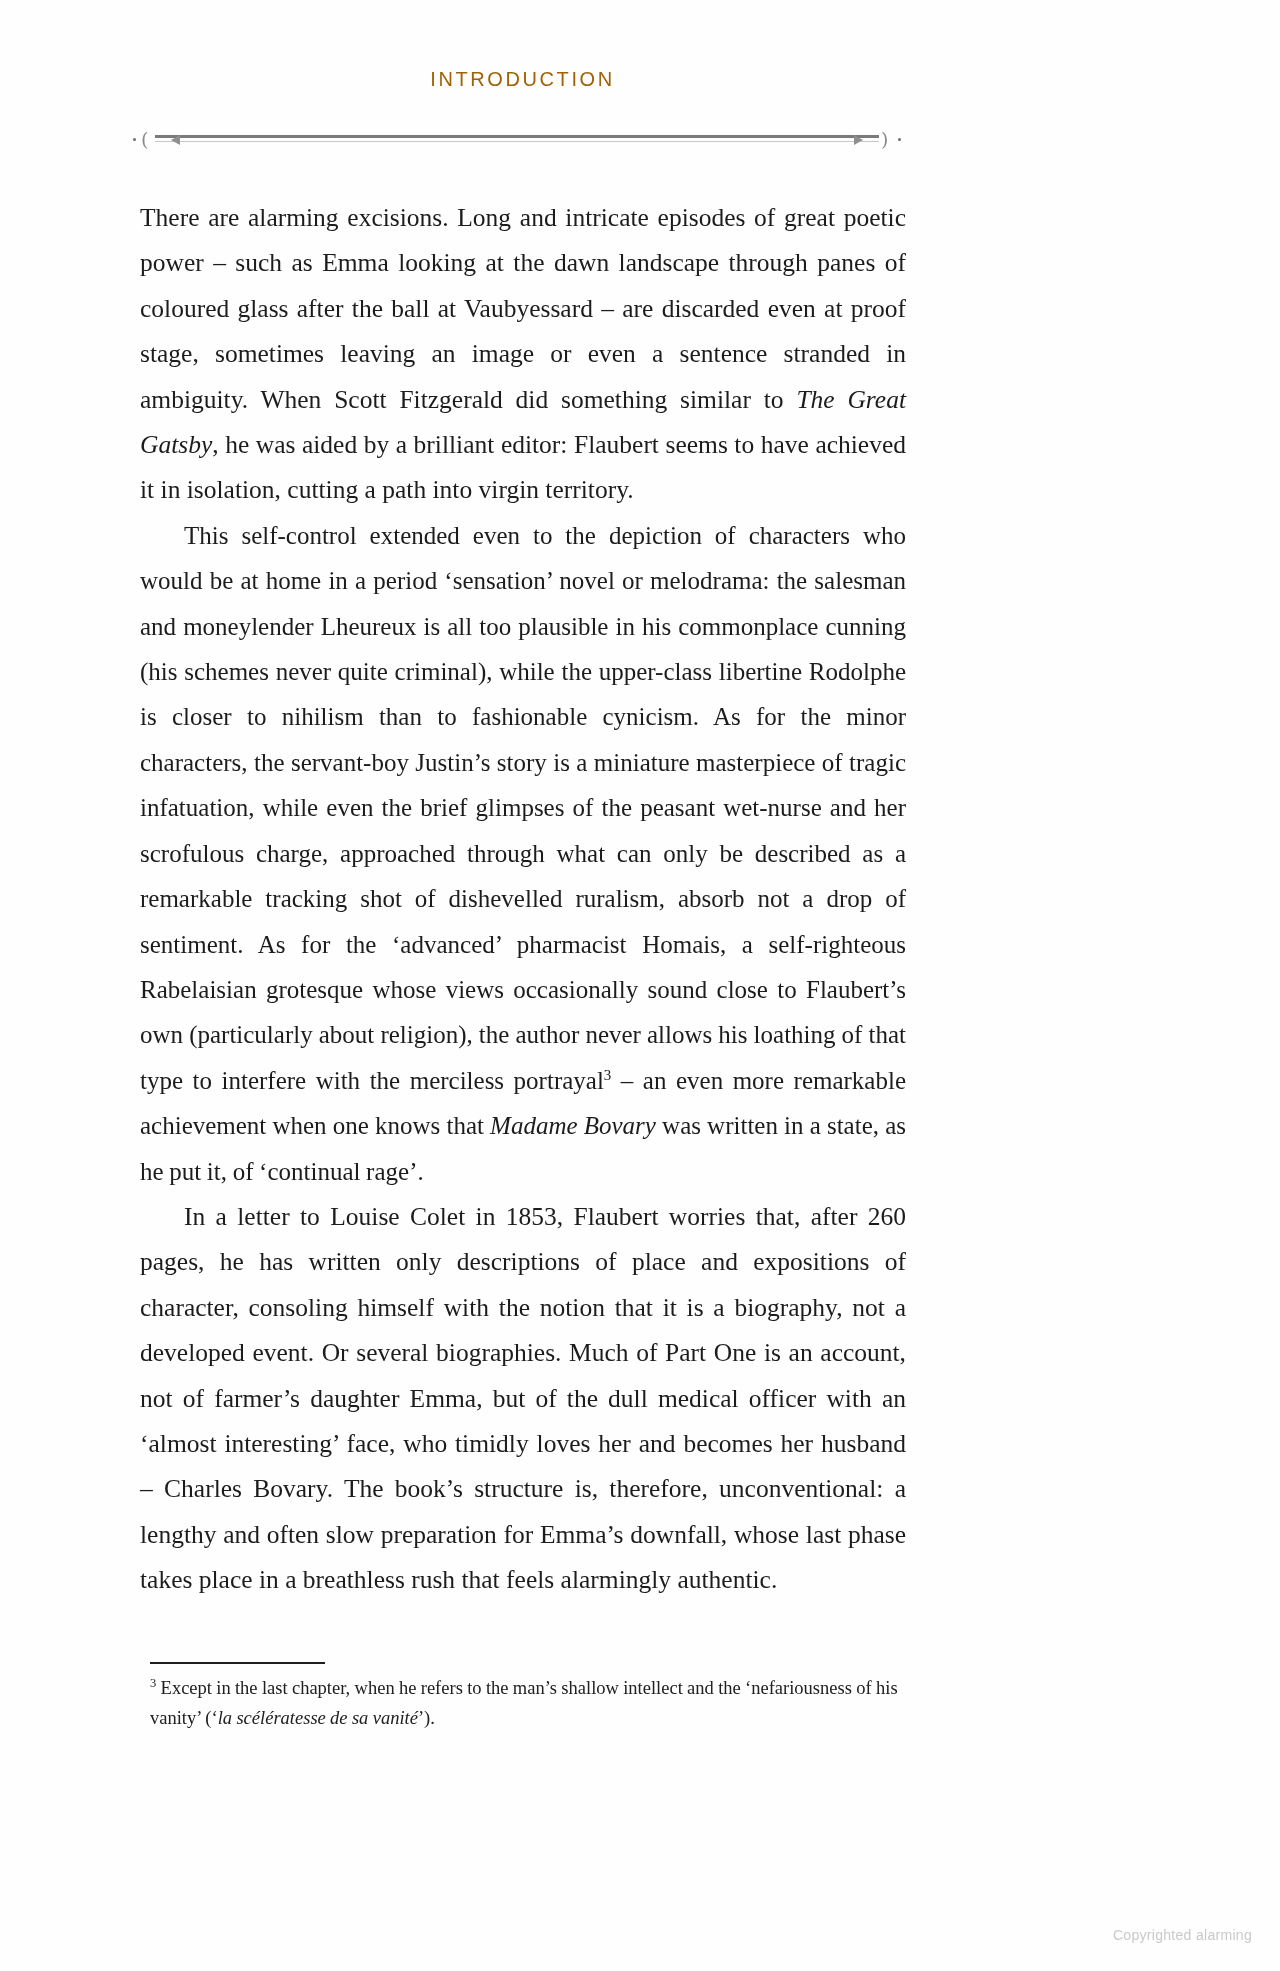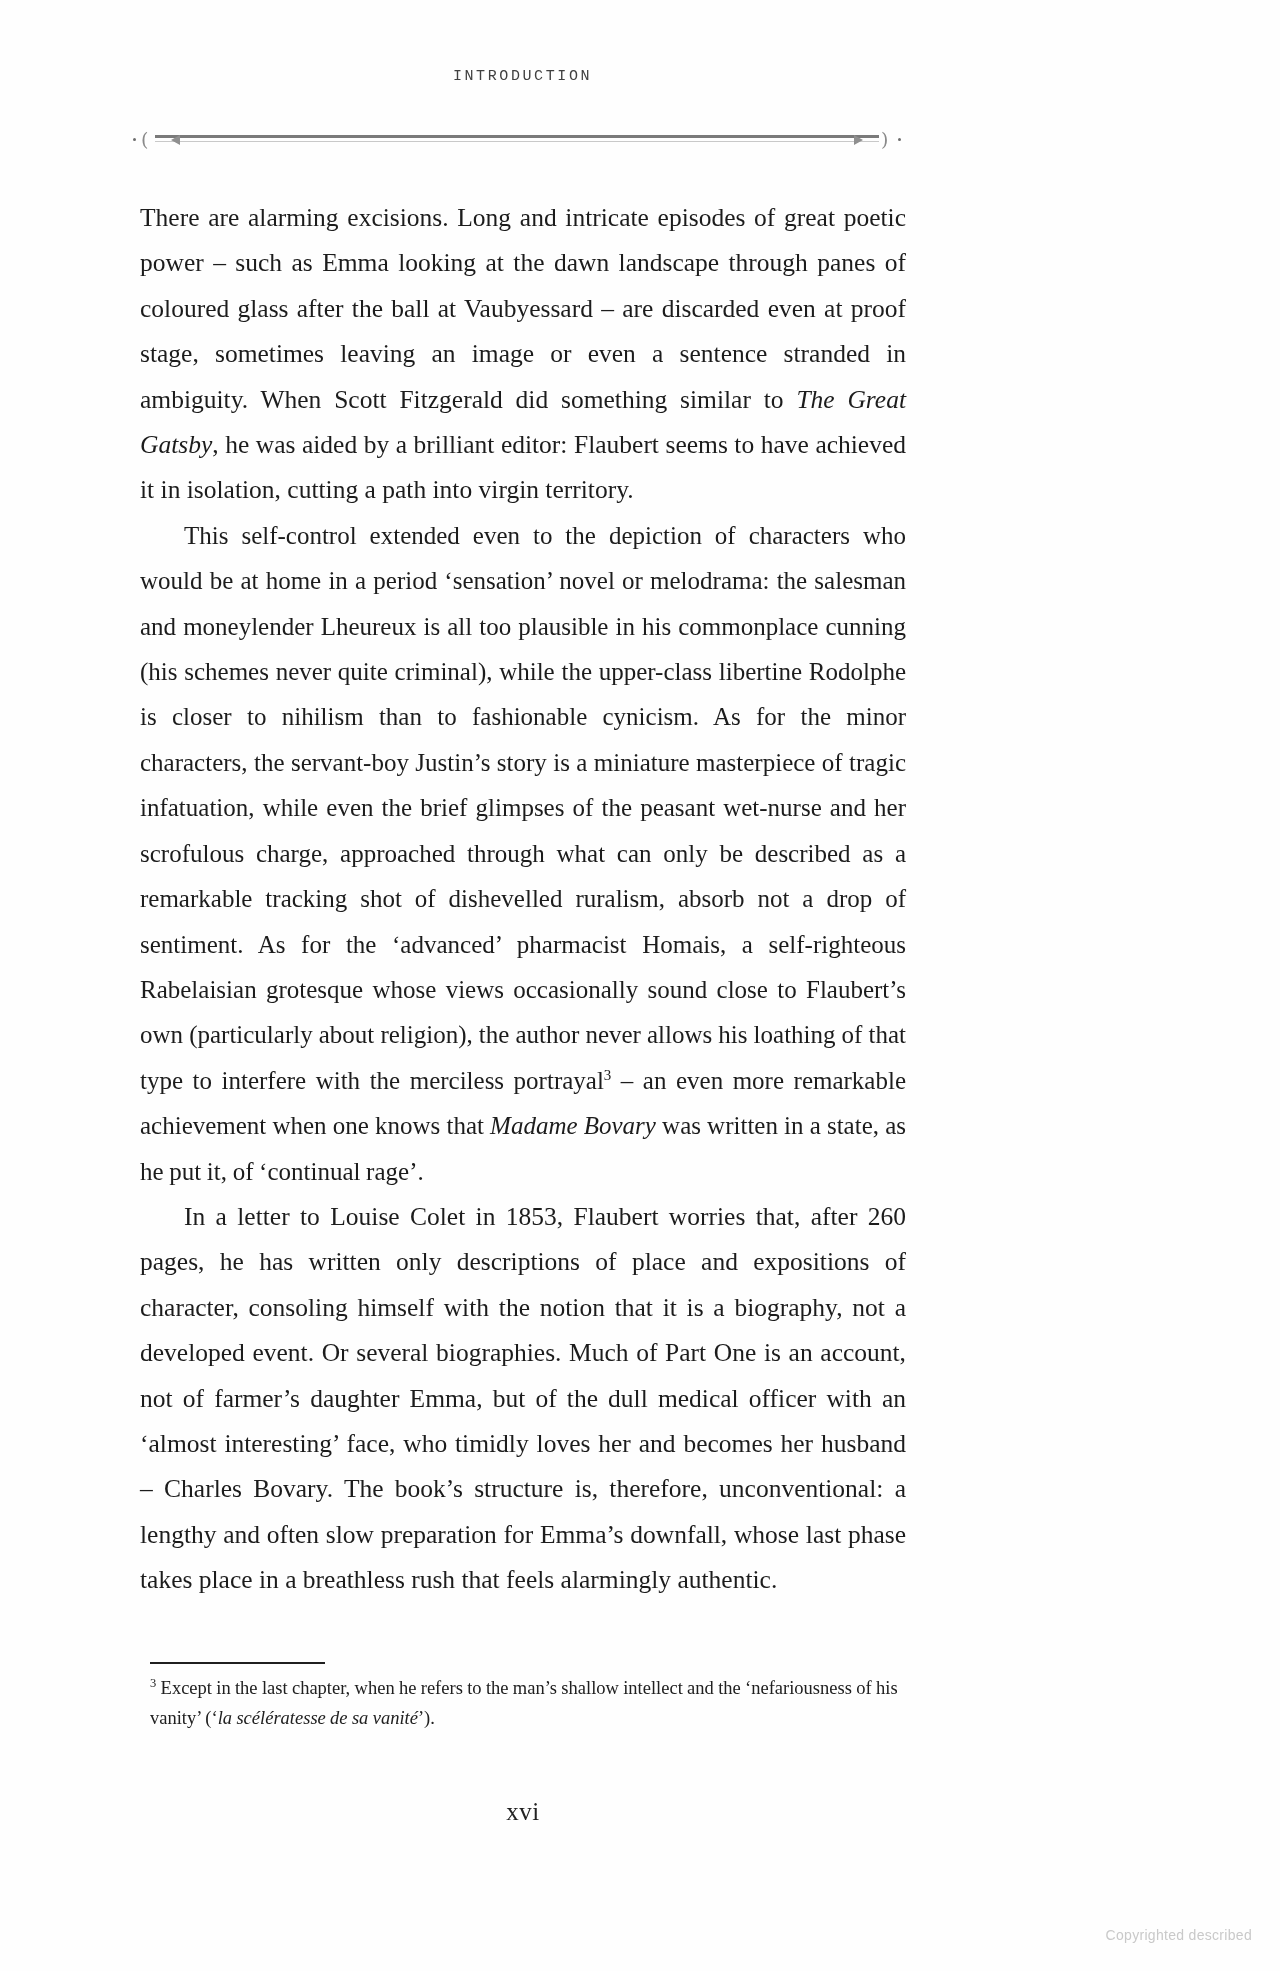--- a/index.html
+++ b/index.html
@@ -24,24 +24,24 @@
     background: #fefefe;
   }
 
   
   .running-header {
     position: absolute;
     left: 140px;
     top: 68px;
     width: 765px;
     text-align: center;
-    font-size: 15px;
+    font-size: 20px;
     letter-spacing: 2.6px;
-    color: #404040;
-    font-family: Liberation Mono, monospace;
+    color: #a16207;
+    font-family: Liberation Sans, sans-serif;
   }
 
   
   .ornament {
     position: absolute;
     left: 133px;
     top: 128px;
     width: 768px;
     height: 24px;
   }
@@ -213,17 +213,16 @@
     <p class="para" id="para-1"><span>There are alarming excisions. Long and intricate episodes of great poetic power – such as Emma looking at the dawn landscape through panes of coloured glass after the ball at Vaubyessard – are discarded even at proof stage, sometimes leaving an image or even a sentence stranded in ambiguity. When Scott Fitzgerald did something similar to </span><i>The Great Gatsby</i><span>, he was aided by a brilliant editor: Flaubert seems to have achieved it in isolation, cutting a path into virgin territory.</span></p>
     <p class="para tight indent" id="para-2"><span>This self-control extended even to the depiction of characters who would be at home in a period ‘sensation’ novel or melodrama: the salesman and moneylender Lheureux is all too plausible in his commonplace cunning (his schemes never quite criminal), while the upper-class libertine Rodolphe is closer to nihilism than to fashionable cynicism. As for the minor characters, the servant-boy Justin’s story is a miniature masterpiece of tragic infatuation, while even the brief glimpses of the peasant wet-nurse and her scrofulous charge, approached through what can only be described as a remarkable tracking shot of dishevelled ruralism, absorb not a drop of sentiment. As for the ‘advanced’ pharmacist Homais, a self-righteous Rabelaisian grotesque whose views occasionally sound close to Flaubert’s own (particularly about religion), the author never allows his loathing of that type to interfere with the merciless portrayal</span><sup class="fn-ref">3</sup><span> – an even more remarkable achievement when one knows that </span><i>Madame Bovary</i><span> was written in a state, as he put it, of ‘continual rage’.</span></p>
     <p class="para indent" id="para-3"><span>In a letter to Louise Colet in 1853, Flaubert worries that, after 260 pages, he has written only descriptions of place and expositions of character, consoling himself with the notion that it is a biography, not a developed event. Or several biographies. Much of Part One is an account, not of farmer’s daughter Emma, but of the dull medical officer with an ‘almost interesting’ face, who timidly loves her and becomes her husband – Charles Bovary. The book’s structure is, therefore, unconventional: a lengthy and often slow preparation for Emma’s downfall, whose last phase takes place in a breathless rush that feels alarmingly authentic.</span></p>
   </div>
 
   <div class="footnote-block">
     <div class="footnote-rule"></div>
     <p class="footnote-text" id="footnote-text"><sup>3</sup><span><span> Except in the last chapter, when he refers to the man’s shallow intellect and the ‘nefariousness of his vanity’ (‘</span><i>la scélératesse de sa vanité</i><span>’).</span></span></p>
   </div>
 
-  <div class="folio">xvi</div>
-
-  <div class="watermark">Copyrighted described</div>
+
+  <div class="watermark">Copyrighted alarming</div>
 
 </div>
 
 </body></html>

